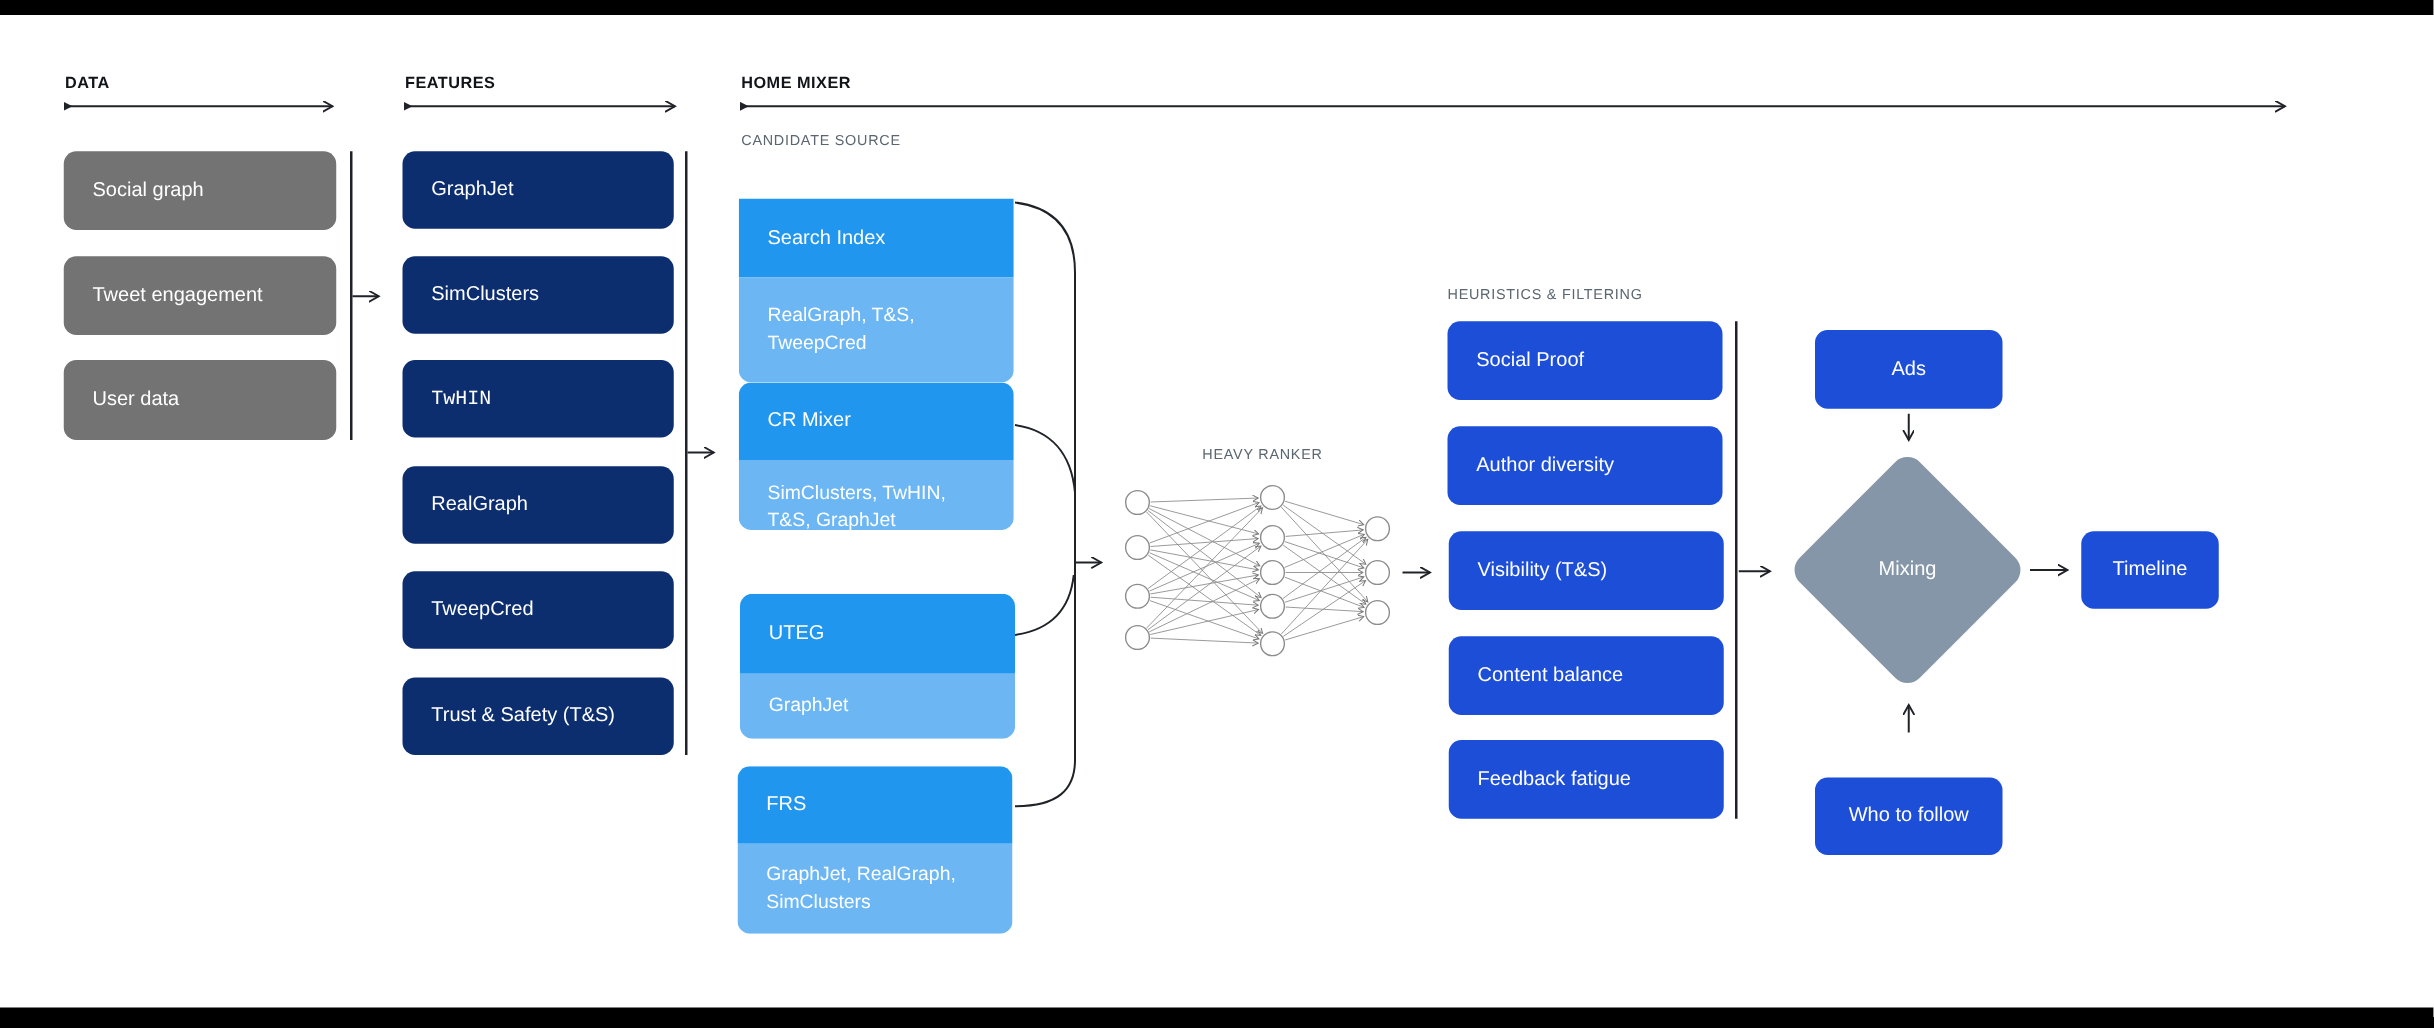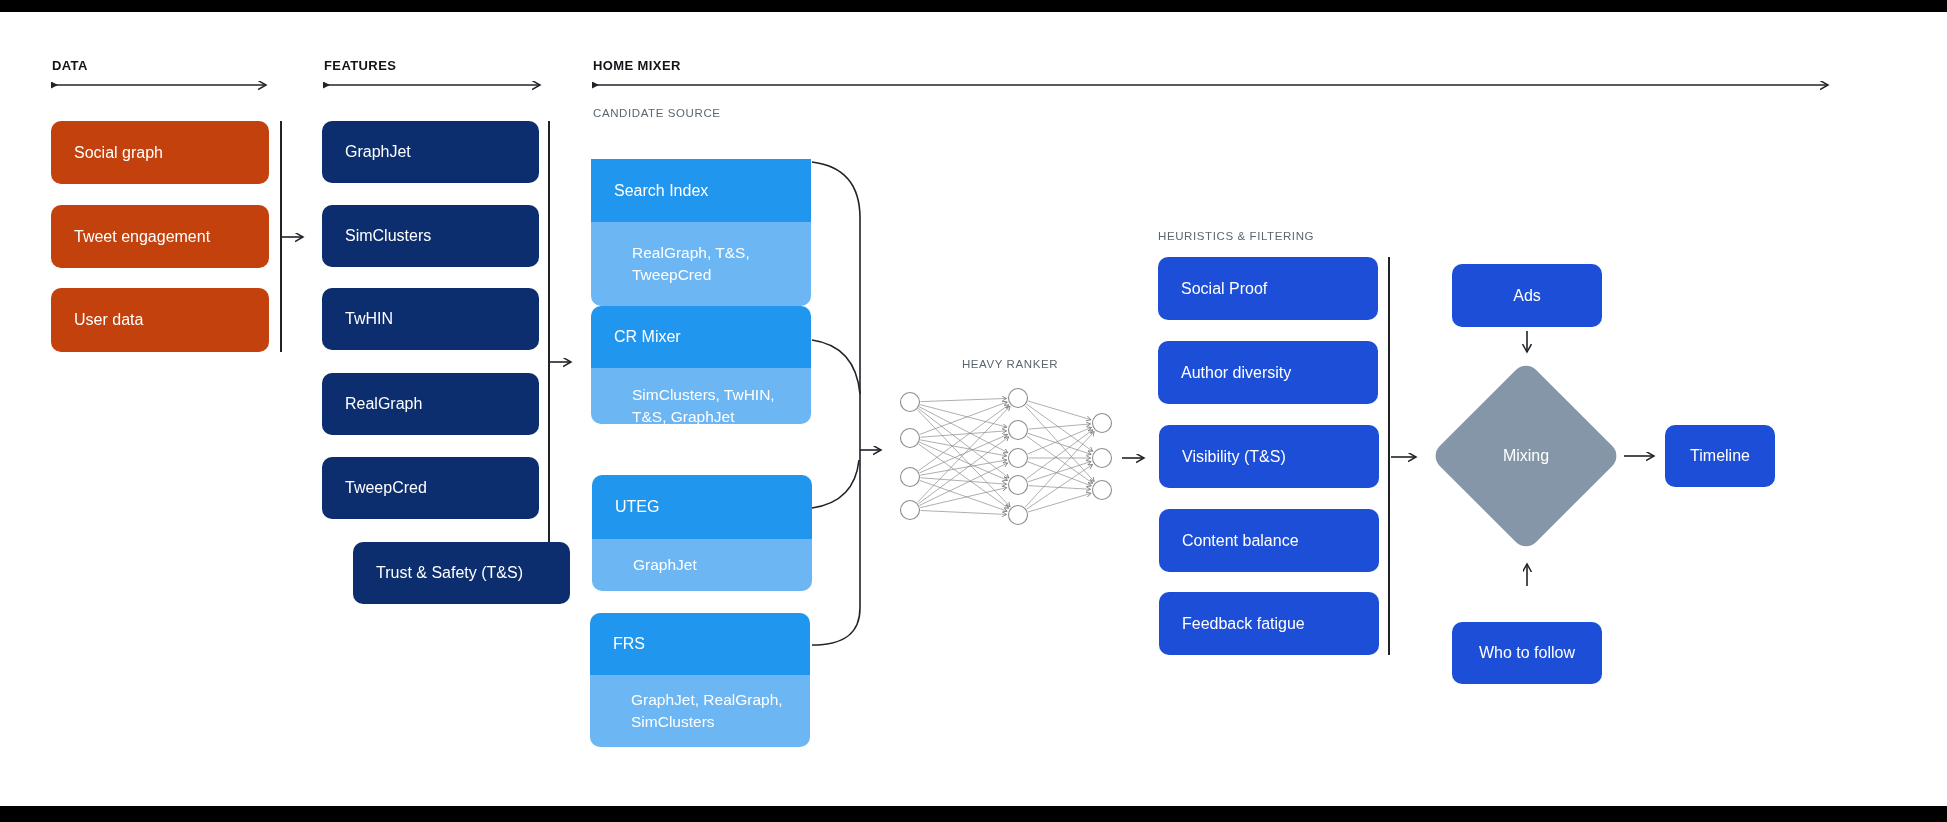--- a/index.html
+++ b/index.html
@@ -7,30 +7,30 @@
   #canvas{position:relative;width:1947px;height:822px;background:#ffffff;overflow:hidden;}
   .bar{position:absolute;left:0;width:1947px;background:#000;}
   #bar-top{top:0;height:12px;}
   #bar-bottom{top:806px;height:16px;}
 
   .section-label{position:absolute;font-size:13px;font-weight:bold;color:#111418;letter-spacing:.4px;}
   .sub-label{position:absolute;font-size:11.5px;color:#5B6670;letter-spacing:.6px;}
 
   .node{position:absolute;border-radius:10px;color:#fff;font-size:16px;
         display:flex;align-items:center;padding-left:23px;box-sizing:border-box;}
-  .azure{background:#c2410c;}
+  .azure{background:#737373;}
   .navy{background:#0C2E6E;}
   .sky{background:#1d4ed8;}
   .centered{justify-content:center;padding-left:0;}
 
   .cand-group{position:absolute;width:220px;border-radius:10px;overflow:hidden;}
   .cand-head{background:#2196EE;color:#fff;font-size:16px;display:flex;align-items:center;
              padding-left:23px;box-sizing:border-box;}
   .cand-sub{background:#6BB6F3;color:#fff;font-size:15.5px;line-height:22px;
-            padding-left:41px;box-sizing:border-box;}
+            padding-left:23px;box-sizing:border-box;}
 
   #mixing-diamond{position:absolute;left:1458px;top:388px;width:136px;height:136px;
                   background:#8496A8;border-radius:14px;transform:rotate(45deg);}
   #mixing-label{position:absolute;left:1458px;top:388px;width:136px;height:136px;
                 display:flex;align-items:center;justify-content:center;color:#fff;font-size:16px;}
 
   svg.overlay{position:absolute;left:0;top:0;}
   .axis{stroke:#1F2328;stroke-width:1.6;}
   .vline{stroke:#1F2328;stroke-width:2;}
   .conn{stroke:#1F2328;stroke-width:1.6;fill:none;}
@@ -136,24 +136,24 @@
   <div class="sub-label" style="left:593px;top:107px;">CANDIDATE SOURCE</div>
   <div class="sub-label" style="left:950px;top:358px;width:120px;text-align:center;">HEAVY RANKER</div>
   <div class="sub-label" style="left:1158px;top:230px;">HEURISTICS &amp; FILTERING</div>
 
   <div class="node azure" style="left:51px;top:121px;width:218px;height:63px;">Social graph</div>
   <div class="node azure" style="left:51px;top:205px;width:218px;height:63px;">Tweet engagement</div>
   <div class="node azure" style="left:51px;top:288px;width:218px;height:64px;">User data</div>
 
   <div class="node navy" style="left:322px;top:121px;width:217px;height:62px;">GraphJet</div>
   <div class="node navy" style="left:322px;top:205px;width:217px;height:62px;">SimClusters</div>
-  <div class="node navy" style="left:322px;top:288px;width:217px;height:62px;">TwHIN</div>
+  <div class="node navy" style="left:322px;top:288px;width:217px;height:62px;font-family:Liberation Mono, monospace;">TwHIN</div>
   <div class="node navy" style="left:322px;top:373px;width:217px;height:62px;">RealGraph</div>
   <div class="node navy" style="left:322px;top:457px;width:217px;height:62px;">TweepCred</div>
-  <div class="node navy" style="left:322px;top:542px;width:217px;height:62px;margin-left:31px;">Trust &amp; Safety (T&amp;S)</div>
+  <div class="node navy" style="left:322px;top:542px;width:217px;height:62px;">Trust &amp; Safety (T&amp;S)</div>
 
   <div class="cand-group" style="left:591px;top:131px;">
     <div class="cand-head" style="height:63px;margin-top:28px;">Search Index</div>
     <div class="cand-sub" style="height:84px;padding-top:20px;">
       <div>RealGraph, T&amp;S,</div>
       <div>TweepCred</div>
     </div>
   </div>
   <div class="cand-group" style="left:591px;top:306px;">
     <div class="cand-head" style="height:62px;">CR Mixer</div>

